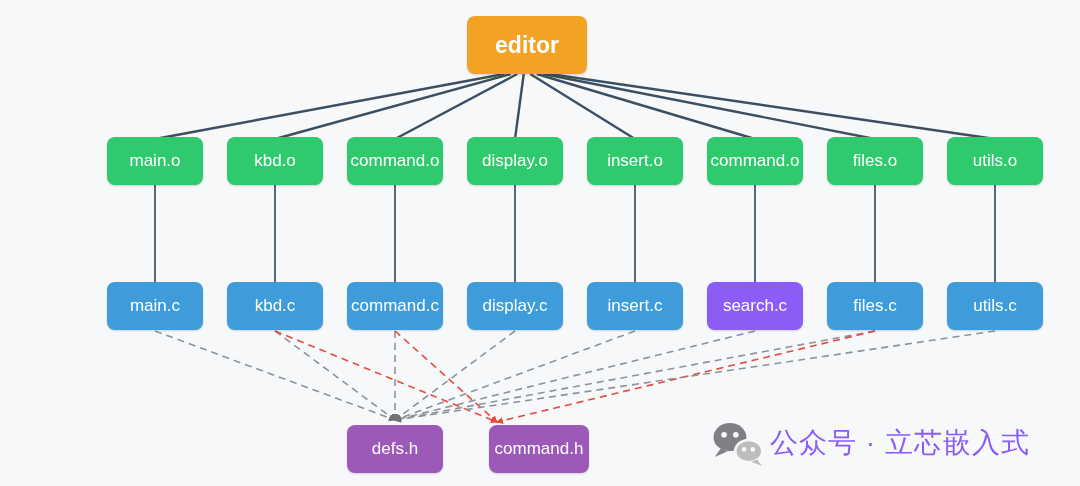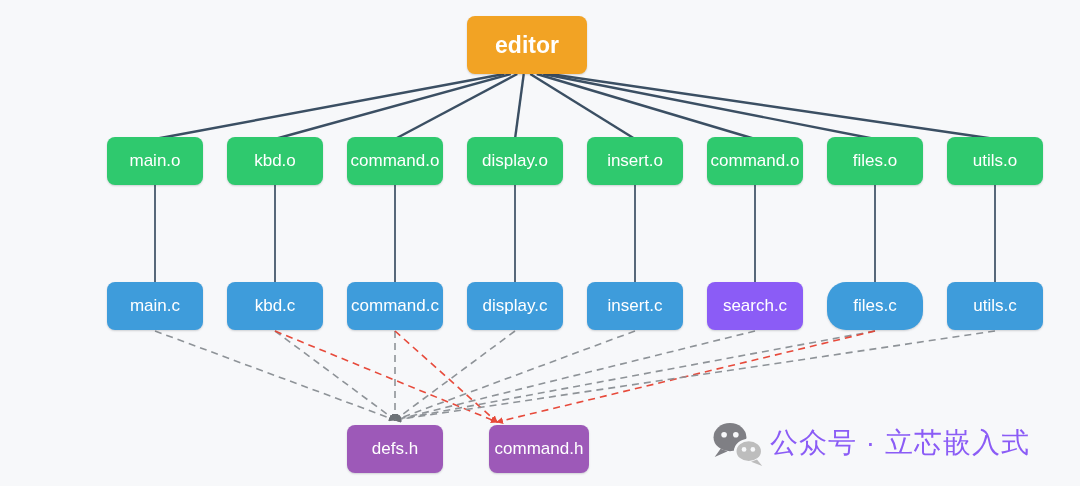--- a/index.html
+++ b/index.html
@@ -143,21 +143,21 @@
       </div>
       <div class="node source" style="left: 467px; top: 282px; width: 96px; height: 48px; background: rgb(62, 156, 219); color: rgb(255, 255, 255);">
         <span>display.c</span>
       </div>
       <div class="node source" style="left: 587px; top: 282px; width: 96px; height: 48px; background: rgb(62, 156, 219); color: rgb(255, 255, 255);">
         <span>insert.c</span>
       </div>
       <div class="node source" style="left: 707px; top: 282px; width: 96px; height: 48px; background: #8b5cf6; color: rgb(255, 255, 255);">
         <span>search.c</span>
       </div>
-      <div class="node source" style="left: 827px; top: 282px; width: 96px; height: 48px; background: rgb(62, 156, 219); color: rgb(255, 255, 255); border-radius: 19px;">
+      <div class="node source" style="left: 827px; top: 282px; width: 96px; height: 48px; background: rgb(62, 156, 219); color: rgb(255, 255, 255);">
         <span>files.c</span>
       </div>
       <div class="node source" style="left: 947px; top: 282px; width: 96px; height: 48px; background: rgb(62, 156, 219); color: rgb(255, 255, 255);">
         <span>utils.c</span>
       </div>
       <div class="node header" style="left: 489px; top: 425px; width: 100px; height: 48px; background: rgb(157, 89, 184); color: rgb(255, 255, 255);">
         <span>command.h</span>
       </div>
       <div class="node header" style="left: 347px; top: 425px; width: 96px; height: 48px; background: rgb(157, 89, 184); color: rgb(255, 255, 255);">
         <span>defs.h</span>

